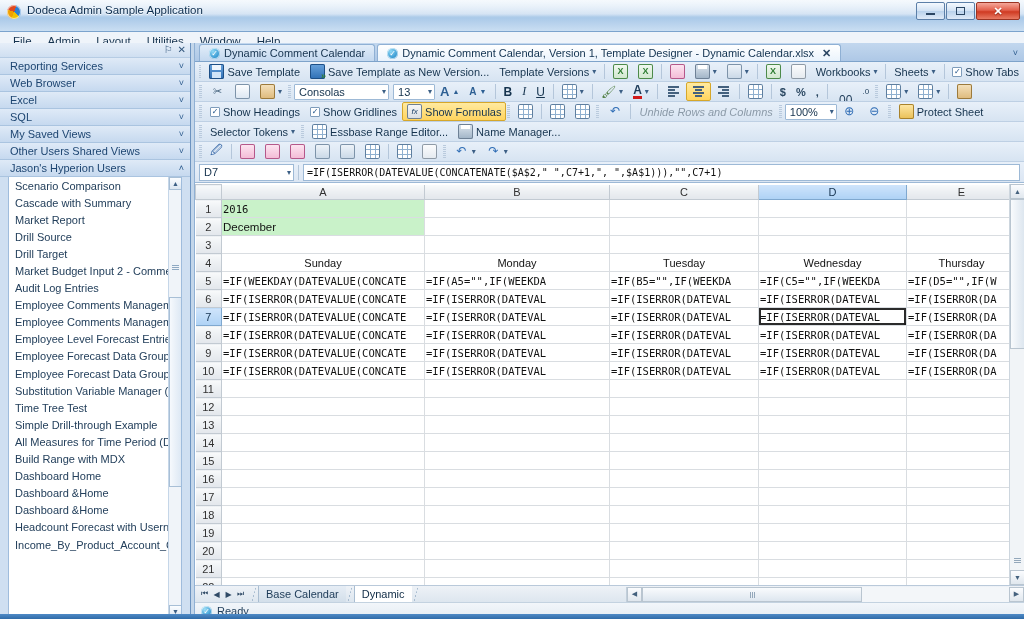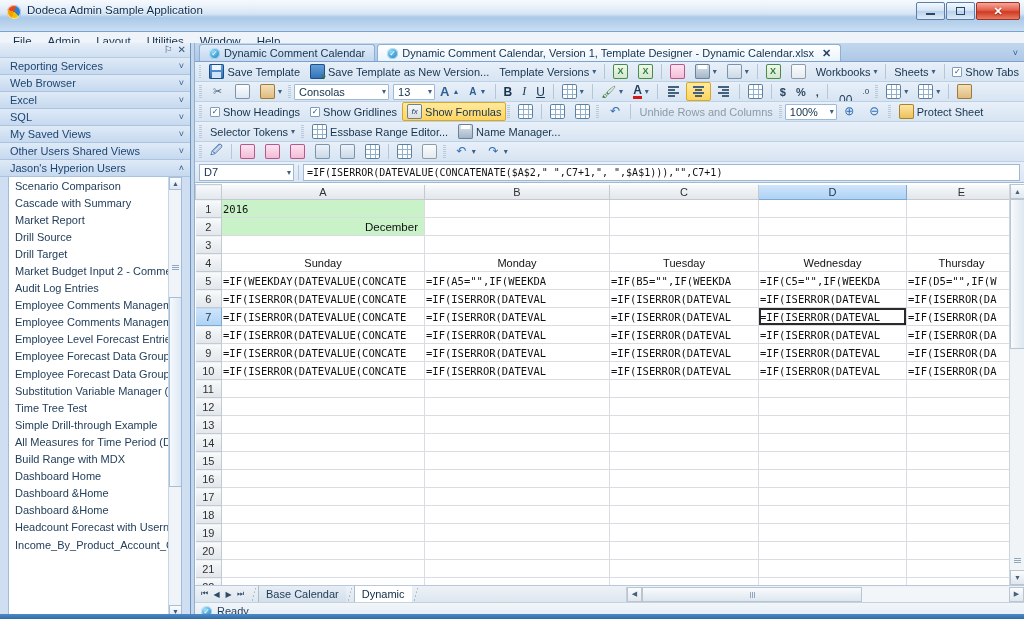--- a/index.html
+++ b/index.html
@@ -603,21 +603,21 @@
           </div>
         <div class="tb-item">
             <span class="ico grid"></span>
           </div>
         <div class="grip"></div>
         <div class="tb-item">
             <span class="ico undo"></span>
           </div>
         <div class="sep"></div>
         <div class="tb-item">
-          <span class="txtbtn" style="color:#8b9aa8;">Unhide Rows and Columns</span>
+          <span class="txtbtn" style="color:#8b9aa8;font-style:italic;">Unhide Rows and Columns</span>
         </div>
         <div class="grip"></div>
         <div class="combo" style="width:52px;">
           <span>100%</span>
           <span class="caret">▾</span>
         </div>
         <div class="tb-item">
             <span class="ico zin"></span>
           </div>
         <div class="tb-item">
@@ -712,21 +712,21 @@
           <tr>
             <td class="rowhead">1</td>
             <td class="cell green">2016</td>
             <td class="cell"></td>
             <td class="cell"></td>
             <td class="cell"></td>
             <td class="cell"></td>
           </tr>
           <tr>
             <td class="rowhead">2</td>
-            <td class="cell green" style="text-align:right;padding-right:6px;font-family:'Liberation Sans',sans-serif;font-size:11.5px;">December</td>
+            <td class="cell green" style="text-align:left;padding-right:6px;font-family:'Liberation Sans',sans-serif;font-size:11.5px;">December</td>
             <td class="cell"></td>
             <td class="cell"></td>
             <td class="cell"></td>
             <td class="cell"></td>
           </tr>
           <tr>
             <td class="rowhead">3</td>
             <td class="cell"></td>
             <td class="cell"></td>
             <td class="cell"></td>

